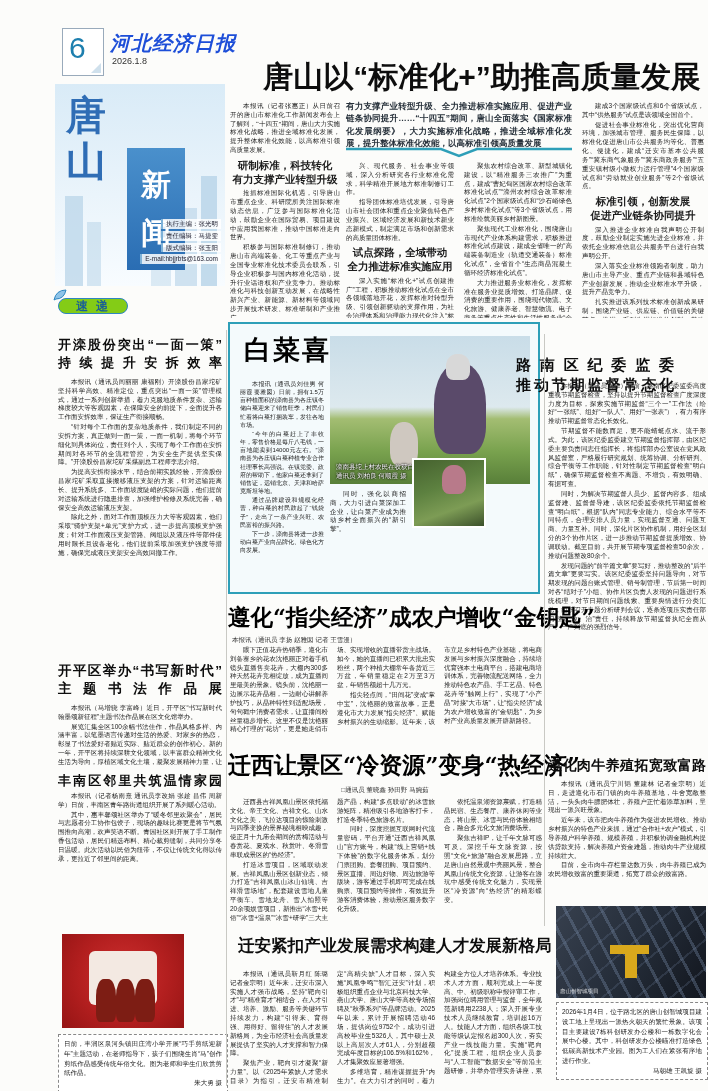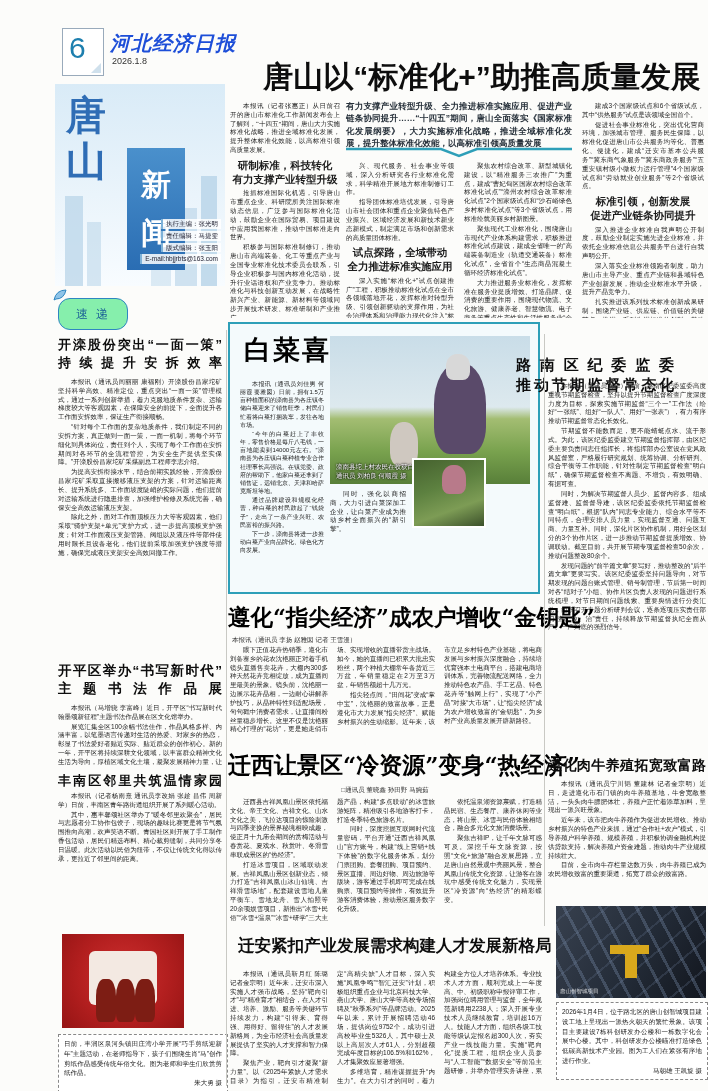--- a/index.html
+++ b/index.html
@@ -22,22 +22,22 @@
         background:linear-gradient(180deg,#d9ebf7 0%,#eaf4fb 55%,#f8fcff 100%);overflow:hidden;}
   .v-title{position:absolute;left:8px;top:8px;width:46px;font-family:"DejaVu Serif",serif;
         font-size:40px;line-height:1.15;font-weight:bold;color:#2f6db5;text-align:center;}
   .news-box{position:absolute;left:72px;top:64px;width:58px;height:122px;
         background:linear-gradient(180deg,#4a90cc,#2a6db3);display:flex;flex-direction:column;
         align-items:center;justify-content:center;color:#fff;font-size:30px;font-weight:bold;line-height:1.6;}
   .bld{position:absolute;background:#bdd7ea;opacity:.8;}
   .credits{position:absolute;left:48px;top:134px;width:118px;font-size:6.5px;line-height:1.5;color:#223;text-align:right;}
   .credits div{background:rgba(255,255,255,.85);margin:1px 0;padding:0 3px;display:inline-block;border-left:2px solid #7fb2d8;}
   
-  .express{position:absolute;left:58px;top:298px;width:70px;height:32px;border:1.5px solid #2e86c1;
-        border-radius:12px;background:#86efac;color:#1a5f96;font-weight:normal;font-size:12px;
+  .express{position:absolute;left:58px;top:298px;width:70px;height:16px;border:1.5px solid #2e86c1;
+        border-radius:12px;background:#84cc16;color:#1a5f96;font-weight:bold;font-size:12px;
         display:flex;align-items:center;justify-content:center;letter-spacing:8px;padding-left:6px;box-sizing:border-box;}
   .leaf{position:absolute;left:52px;top:288px;}
   
   .headline2{font-weight:bold;color:#0d0d0d;text-align:justify;text-align-last:justify;line-height:1.35;}
   .col,.flow{font-size:6.5px;line-height:1.36;text-align:justify;color:#1c1c1c;overflow:hidden;}
   .para{margin:0 0 1px 0;text-indent:2em;}
   .subhead{font-size:10.5px;font-weight:bold;text-align:center;line-height:1.3;margin:4px 0 3px;white-space:pre-line;text-indent:0;}
   .abs{position:absolute;}
   .vline{position:absolute;width:1px;background:#c9c9c4;}
   

